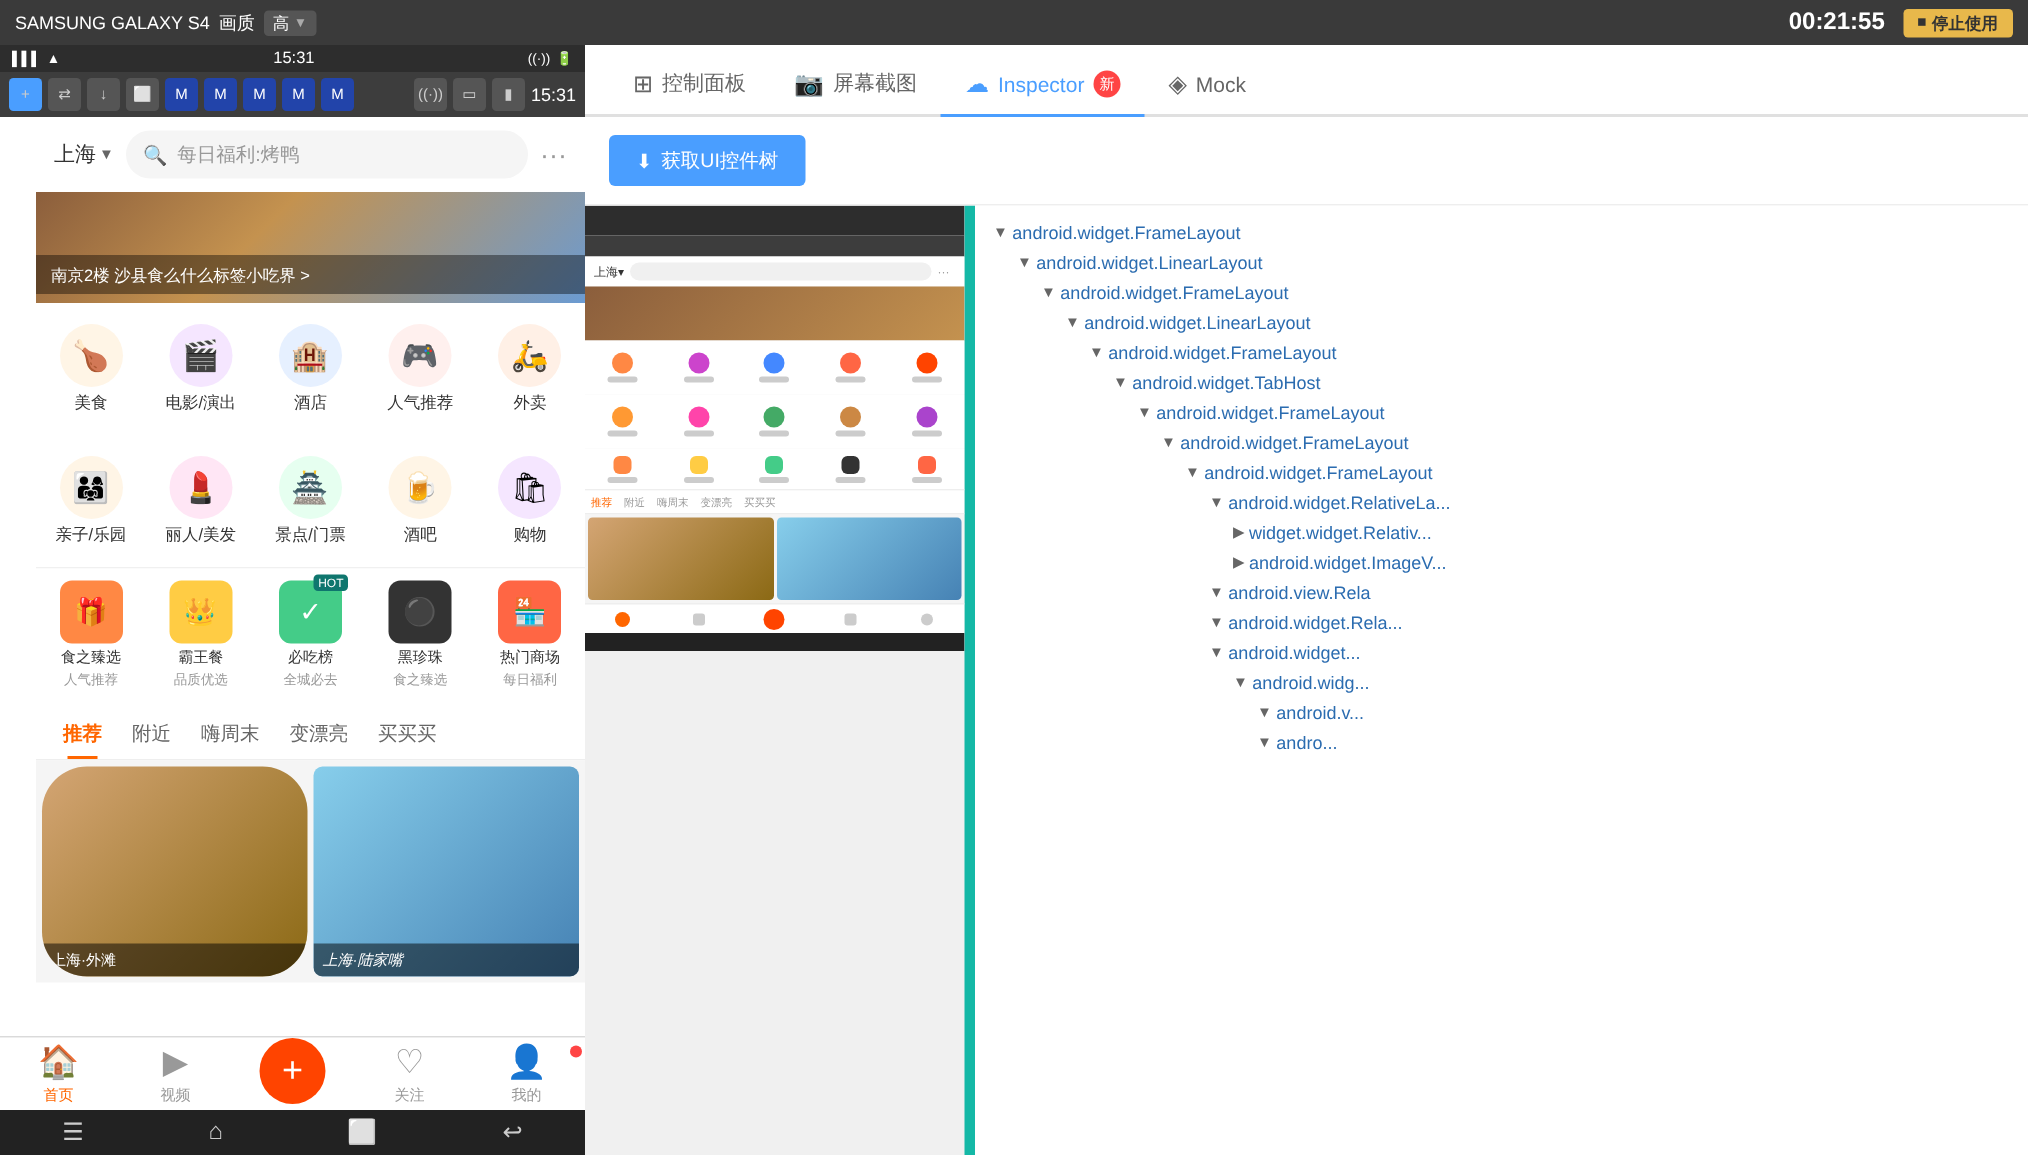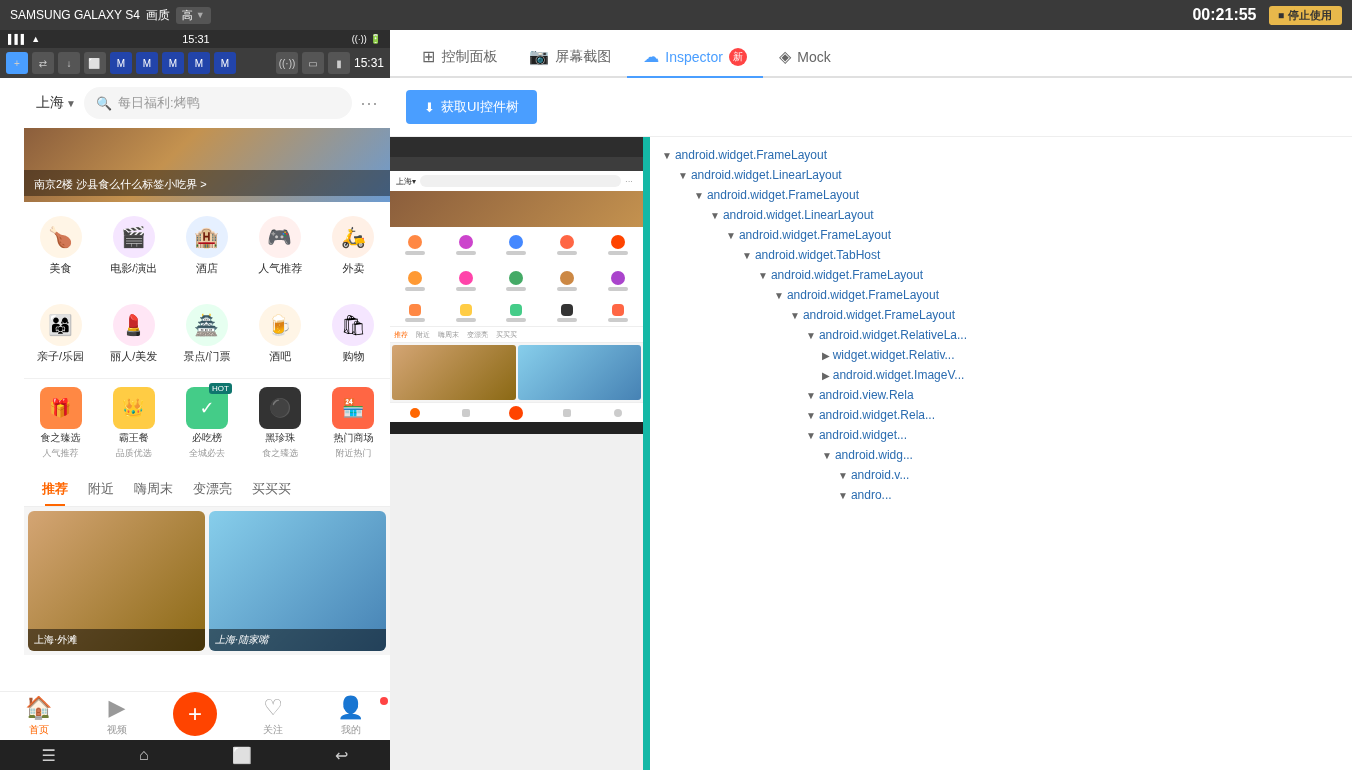--- a/index.html
+++ b/index.html
@@ -188,21 +188,21 @@
       padding: 4px;
       background: #f5f5f5;
       flex: 1;
     }
     .app-image-placeholder {
       height: 140px;
       border-radius: 6px;
       overflow: hidden;
       position: relative;
     }
-    .img-bg1 { background: linear-gradient(135deg, #d4a574 0%, #8b6914 100%); }
+    .img-bg1 { background: linear-gradient(135deg, #d4a574 0%, #8b6914 100%); border-radius: 30px; }
     .img-bg2 { background: linear-gradient(135deg, #87ceeb 0%, #4682b4 100%); font-style: italic; }
 
     
     .app-bottom-nav {
       height: 56px;
       background: #fff;
       border-top: 1px solid #eee;
       display: flex;
       align-items: center;
     }
@@ -553,21 +553,21 @@
               <span style="color:#fff;font-size:18px;">⚫</span>
             </div>
           <span class="featured-label">黑珍珠</span>
           <span class="featured-sublabel">食之臻选</span>
         </div>
         <div class="featured-item">
           <div class="featured-icon" style="background:#ff6644;">
               <span style="color:#fff;font-size:18px;">🏪</span>
             </div>
           <span class="featured-label">热门商场</span>
-          <span class="featured-sublabel">附近热门</span>
+          <span class="featured-sublabel">每日福利</span>
         </div>
       </div>
 
       <div class="app-tabs">
         <div class="app-tab active"><span>推荐</span></div>
         <div class="app-tab"><span>附近</span></div>
         <div class="app-tab"><span>嗨周末</span></div>
         <div class="app-tab"><span>变漂亮</span></div>
         <div class="app-tab"><span>买买买</span></div>
       </div>

